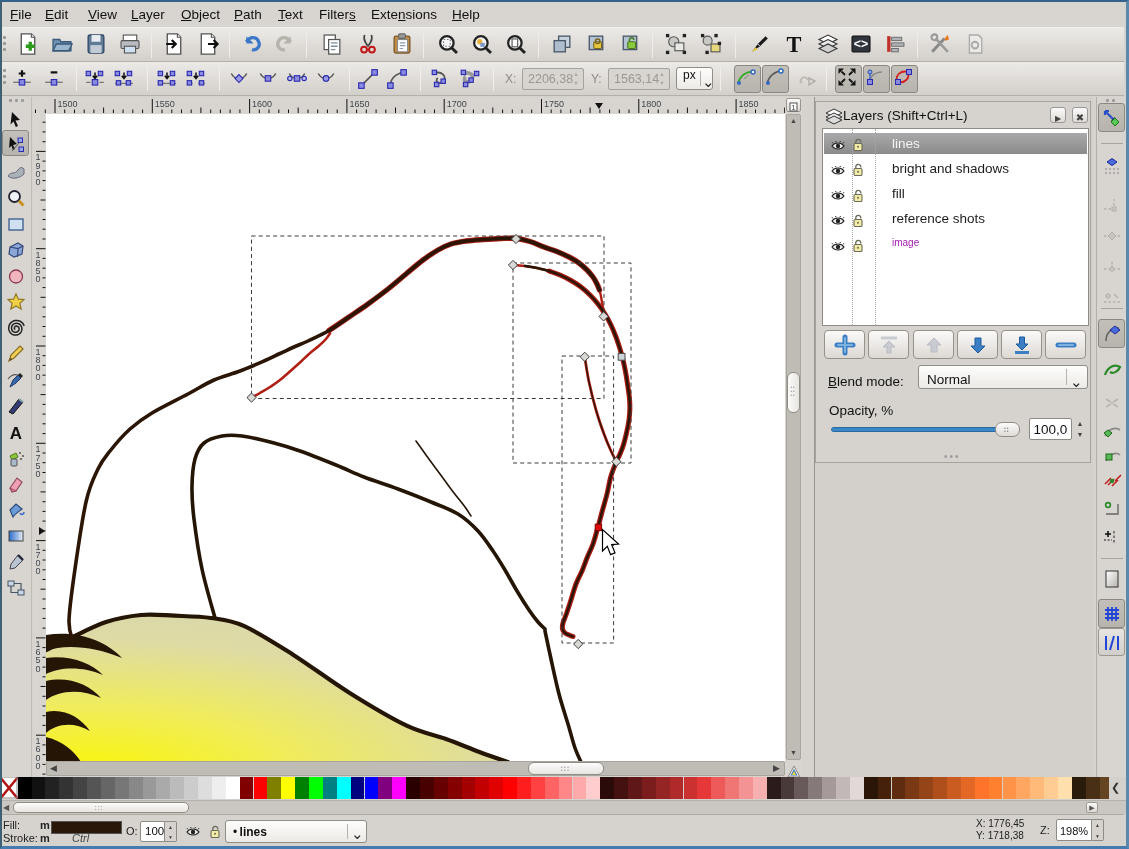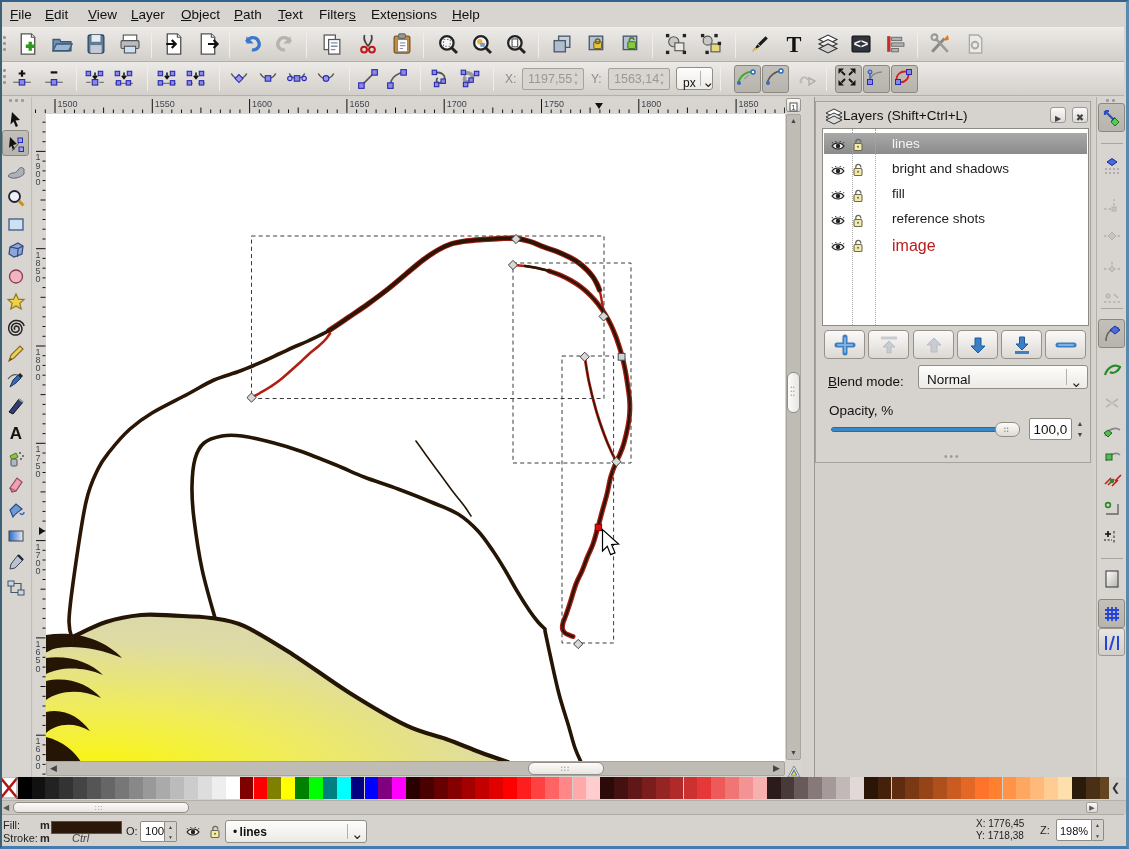--- a/index.html
+++ b/index.html
@@ -282,36 +282,36 @@
     <div style="position:absolute;left:460px;top:7px;width:20px;height:20px;transform:scale(1.1);transform-origin:center"><svg width="20" height="20" viewBox="0 0 20 20" style="">
         <path d="M4,6 C9,2 15,7 11,11 C7,15 3,11 6,8" fill="none" stroke="#999" stroke-width="3.4"></path>
         <rect x="2" y="2" width="4" height="4" fill="#8a8ae0" stroke="#2a2ab0" stroke-width="1"></rect>
         <rect x="9" y="9" width="4" height="4" fill="#8a8ae0" stroke="#2a2ab0" stroke-width="1"></rect>
         <rect x="4" y="13" width="4" height="4" fill="#8a8ae0" stroke="#2a2ab0" stroke-width="1"></rect>
         <rect x="14" y="3" width="4" height="4" fill="#8a8ae0" stroke="#2a2ab0" stroke-width="1"></rect>
       </svg></div>
     <div class="vsep" style="left:493px;top:5px;height:24px"></div>
 <span class="dlab" style="left:505px;top:10px">X:</span>
 <div class="dspin" style="left:522px;top:6px;width:62px">
-      <span class="dval">1197,55</span>
+      <span class="dval">2206,38</span>
       <span class="spinarr">
         <i>▲</i>
         <i>▼</i>
       </span>
     </div>
 <span class="dlab" style="left:591px;top:10px">Y:</span>
 <div class="dspin" style="left:608px;top:6px;width:62px">
       <span class="dval">1563,14</span>
       <span class="spinarr">
         <i>▲</i>
         <i>▼</i>
       </span>
     </div>
 <div class="combo" style="left:676px;top:5px;width:37px;height:23px">
-      <span style="position:absolute;left:6px;top:8px;font-size:12px;color:#111">px</span>
+      <span style="position:absolute;left:6px;top:0;font-size:12px;color:#111">px</span>
       <span class="cvline" style="left:23px"></span>
       <span class="chev" style="left:25px;top:5px">⌄</span>
     </div>
 <div class="vsep" style="left:720px;top:5px;height:24px"></div>
 <div class="pbtn" style="left:734px;top:3px;width:27px;height:28px"><svg width="22" height="22" viewBox="0 0 22 22" style="">
         <path d="M3,18 C5,9 12,5 19,6" fill="none" stroke="#3aaa28" stroke-width="2"></path>
         <circle cx="18" cy="6" r="2" fill="#fff" stroke="#2a6ac0" stroke-width="1.4"></circle>
         <circle cx="4" cy="17" r="2" fill="#3a6ac8"></circle>
         <path d="M9,13 L14,9" stroke="#888" stroke-width="1"></path>
       </svg></div>
@@ -755,21 +755,21 @@
         <div style="position:absolute;left:7.5px;top:109.7px"><svg width="14" height="12" viewBox="0 0 14 12" style="">
             <path d="M1,6 C4,2 10,2 13,6 C10,10 4,10 1,6 Z" fill="#f4f2ee" stroke="#222" stroke-width="1.2"></path>
             <circle cx="7" cy="6" r="2.2" fill="#222"></circle>
             <path d="M2,3.4 L1,2.2 M5,2.2 L4.6,1 M9,2.2 L9.4,1 M12,3.4 L13,2.2" stroke="#222" stroke-width="1"></path>
           </svg></div>
         <div style="position:absolute;left:29px;top:109.2px"><svg width="12" height="13" viewBox="0 0 12 13" style="">
             <rect x="2" y="5.5" width="8" height="7" rx="1.2" fill="#f2eca6" stroke="#6a6a5a" stroke-width="1.1"></rect>
             <path d="M3.8,5.5 L3.8,4 A2.5,2.5 0 0 1 8.8,3.8 L8.8,4.6" fill="none" stroke="#6a6a5a" stroke-width="1.3"></path>
             <circle cx="6" cy="8.8" r="1" fill="#6a6a5a"></circle>
           </svg></div>
-        <div style="position:absolute;left:69px;top:107.7px;font-size:16px;color:#b91c1c">image</div>
+        <div style="position:absolute;left:69px;top:107.7px;font-size:10px;color:#a21caf">image</div>
         <div style="position:absolute;left:29px;top:0;bottom:0;width:1px;border-left:1px dotted #aaa"></div>
         <div style="position:absolute;left:52px;top:0;bottom:0;width:1px;border-left:1px dotted #aaa"></div>
       </div>
 <div style="position:absolute;left:0;top:228px;height:30px">
         <div class="lbtn" style="left:8px"><svg width="24" height="22" viewBox="0 0 24 22" style="">
             <path d="M12,3 L12,19 M4,11 L20,11" stroke="#3d7fc4" stroke-width="5" stroke-linecap="round"></path>
             <path d="M12,4 L12,18 M5,11 L19,11" stroke="#7db2e0" stroke-width="2" stroke-linecap="round"></path>
           </svg></div>
         <div class="lbtn" style="left:52px"><svg width="24" height="22" viewBox="0 0 24 22" style="">
             <path d="M4,4 L20,4" stroke="#c8ccd2" stroke-width="3"></path>

